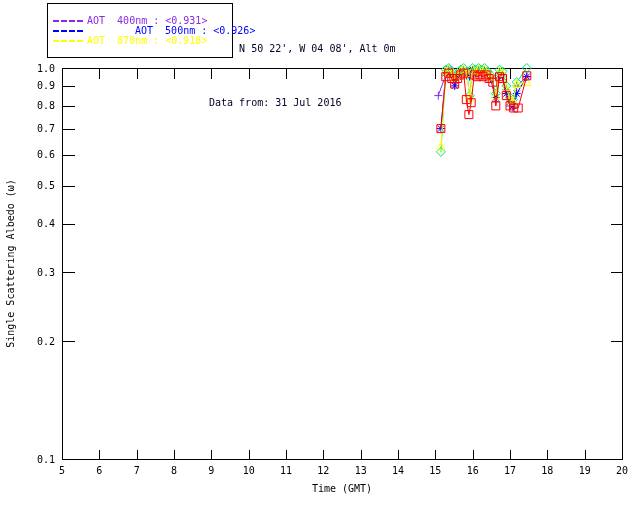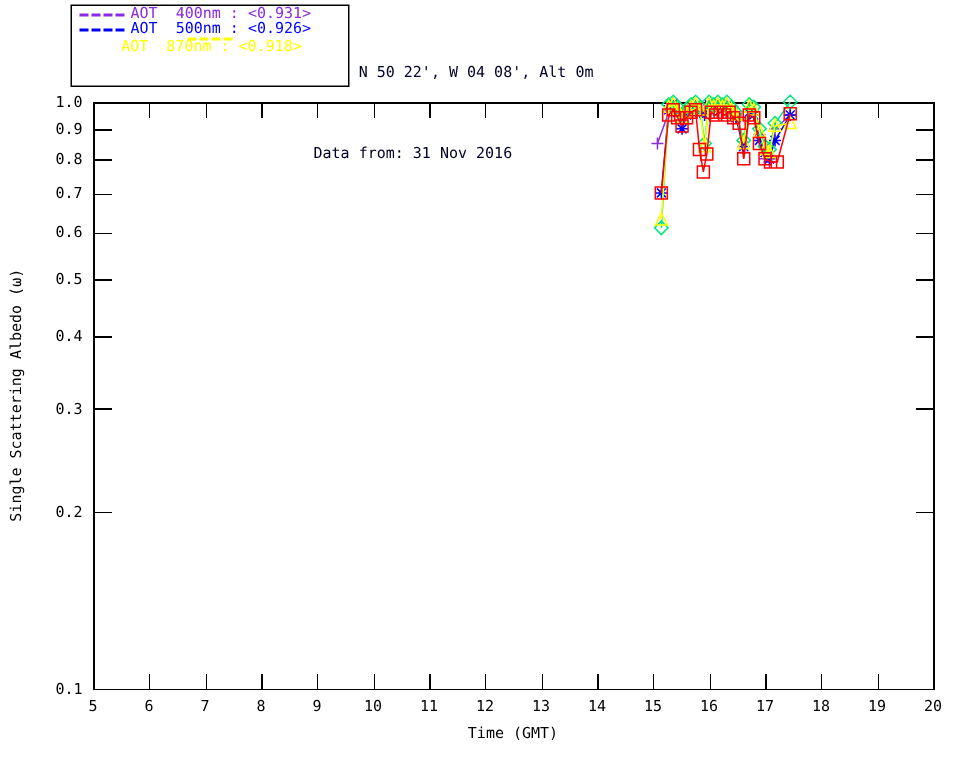--- a/index.html
+++ b/index.html
@@ -1,46 +1,46 @@
 <!DOCTYPE html>
 <html><head>
 <meta charset="utf-8">
 <style>
   html,body{margin:0;padding:0;background:#fff;}
   #window{position:relative;width:640px;height:512px;background:#ffffff;overflow:hidden;
           font-family:"DejaVu Sans Mono",monospace;}
   #header{position:absolute;left:209px;top:4px;font-size:10px;line-height:18px;
           color:#000028;letter-spacing:0px;white-space:pre;}
   #legend{position:absolute;left:47px;top:3px;width:186px;height:55px;border:1px solid #000;
-          box-sizing:border-box;display:flex;flex-direction:column;justify-content:flex-start;
+          box-sizing:border-box;display:flex;flex-direction:column;justify-content:center;
           padding:1px 2px 1px 4px;background:#fff;}
   .legend-row{display:flex;align-items:center;height:10px;font-size:10px;line-height:10px;}
   .legend-dash{display:inline-block;width:30px;height:0;border-top:2px dashed currentColor;
           margin:0 4px 0 1px;flex:0 0 auto;}
   .legend-text{white-space:pre;}
   svg text{font-family:"DejaVu Sans Mono",monospace;font-size:10px;fill:#000;}
 </style>
 </head>
 <body>
 
 <div id="window">
   <div id="header">
     <div>PML, N 50 22', W 04 08', Alt 0m</div>
-    <div>Data from: 31 Nov 2016</div>
+    <div>Data from: 31 Jul 2016</div>
   </div>
   <div id="legend">
       <div class="legend-row" style="color: rgb(138, 43, 226);">
         <span class="legend-dash"></span>
         <span class="legend-text">AOT  400nm : &lt;0.931&gt;</span>
       </div>
-      <div class="legend-row" style="color: rgb(0, 0, 255);">
+      <div class="legend-row" style="color: rgb(0, 0, 255); gap: 48px;">
         <span class="legend-dash"></span>
         <span class="legend-text">AOT  500nm : &lt;0.926&gt;</span>
       </div>
-      <div class="legend-row" style="color: rgb(255, 255, 0); flex-direction: column;">
+      <div class="legend-row" style="color: rgb(255, 255, 0);">
         <span class="legend-dash"></span>
         <span class="legend-text">AOT  870nm : &lt;0.918&gt;</span>
       </div>
     </div>
   <svg id="chart" width="640" height="512" viewBox="0 0 640 512">
       <g stroke="#000000" stroke-width="1" fill="none" shape-rendering="crispEdges">
         <rect x="62.5" y="68.5" width="560" height="391"></rect>
         <line x1="62.5" y1="459.5" x2="62.5" y2="449.5"></line>
         <line x1="62.5" y1="68.5" x2="62.5" y2="78.5"></line>
         <line x1="99.5" y1="459.5" x2="99.5" y2="449.5"></line>

